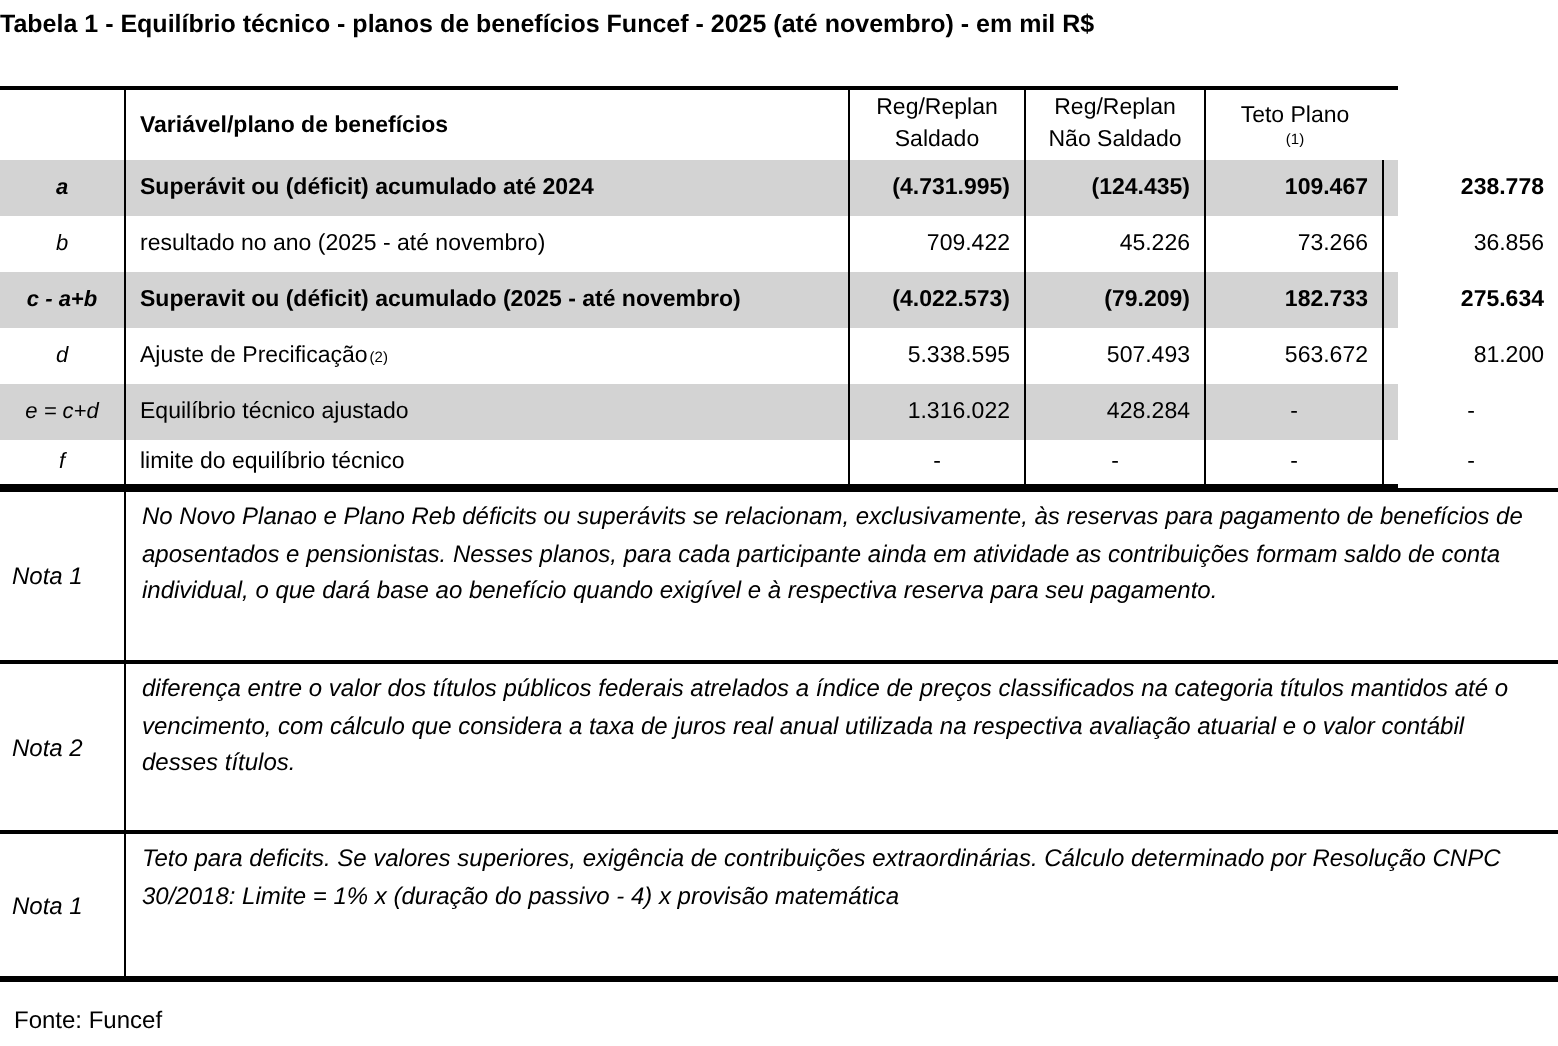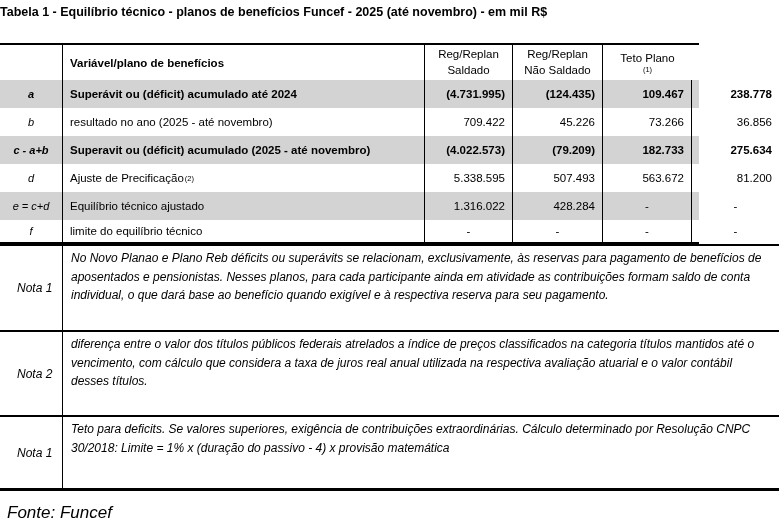--- a/index.html
+++ b/index.html
@@ -41,27 +41,27 @@
   
   .ntable{
     position:absolute;top:244px;left:0;width:779px;
     border-top:2px solid #000;border-bottom:3px solid #000;box-sizing:border-box;
   }
   .nrow{display:grid;grid-template-columns:63px 716px;border-top:2px solid #000}
   .nrow:first-child{border-top:none}
   .n1{min-height:84px}.n2{min-height:83px}.n3{min-height:71px}
   .nlabel{
     border-right:1px solid #000;display:flex;align-items:center;
-    padding-left:6px;font-style:italic;font-size:12px;box-sizing:border-box;margin-left:11px;
+    padding-left:6px;font-style:italic;font-size:12px;box-sizing:border-box;
   }
   .ntext{
     padding:3px 12px 3px 8px;font-style:italic;font-size:12px;line-height:1.55;
     box-sizing:border-box;
   }
-  .fonte{position:absolute;left:7px;top:503px;font-style:italic;font-size:17px}
+  .fonte{position:absolute;left:7px;top:503px;font-size:12px}
 </style>
 </head>
 <body>
 
 <div class="title">Tabela 1 - Equilíbrio técnico - planos de benefícios Funcef -  2025 (até novembro) - em mil R$</div>
 
 <div class="mtable">
 
   <div class="trow thead">
     <div class="cell c0"></div>

